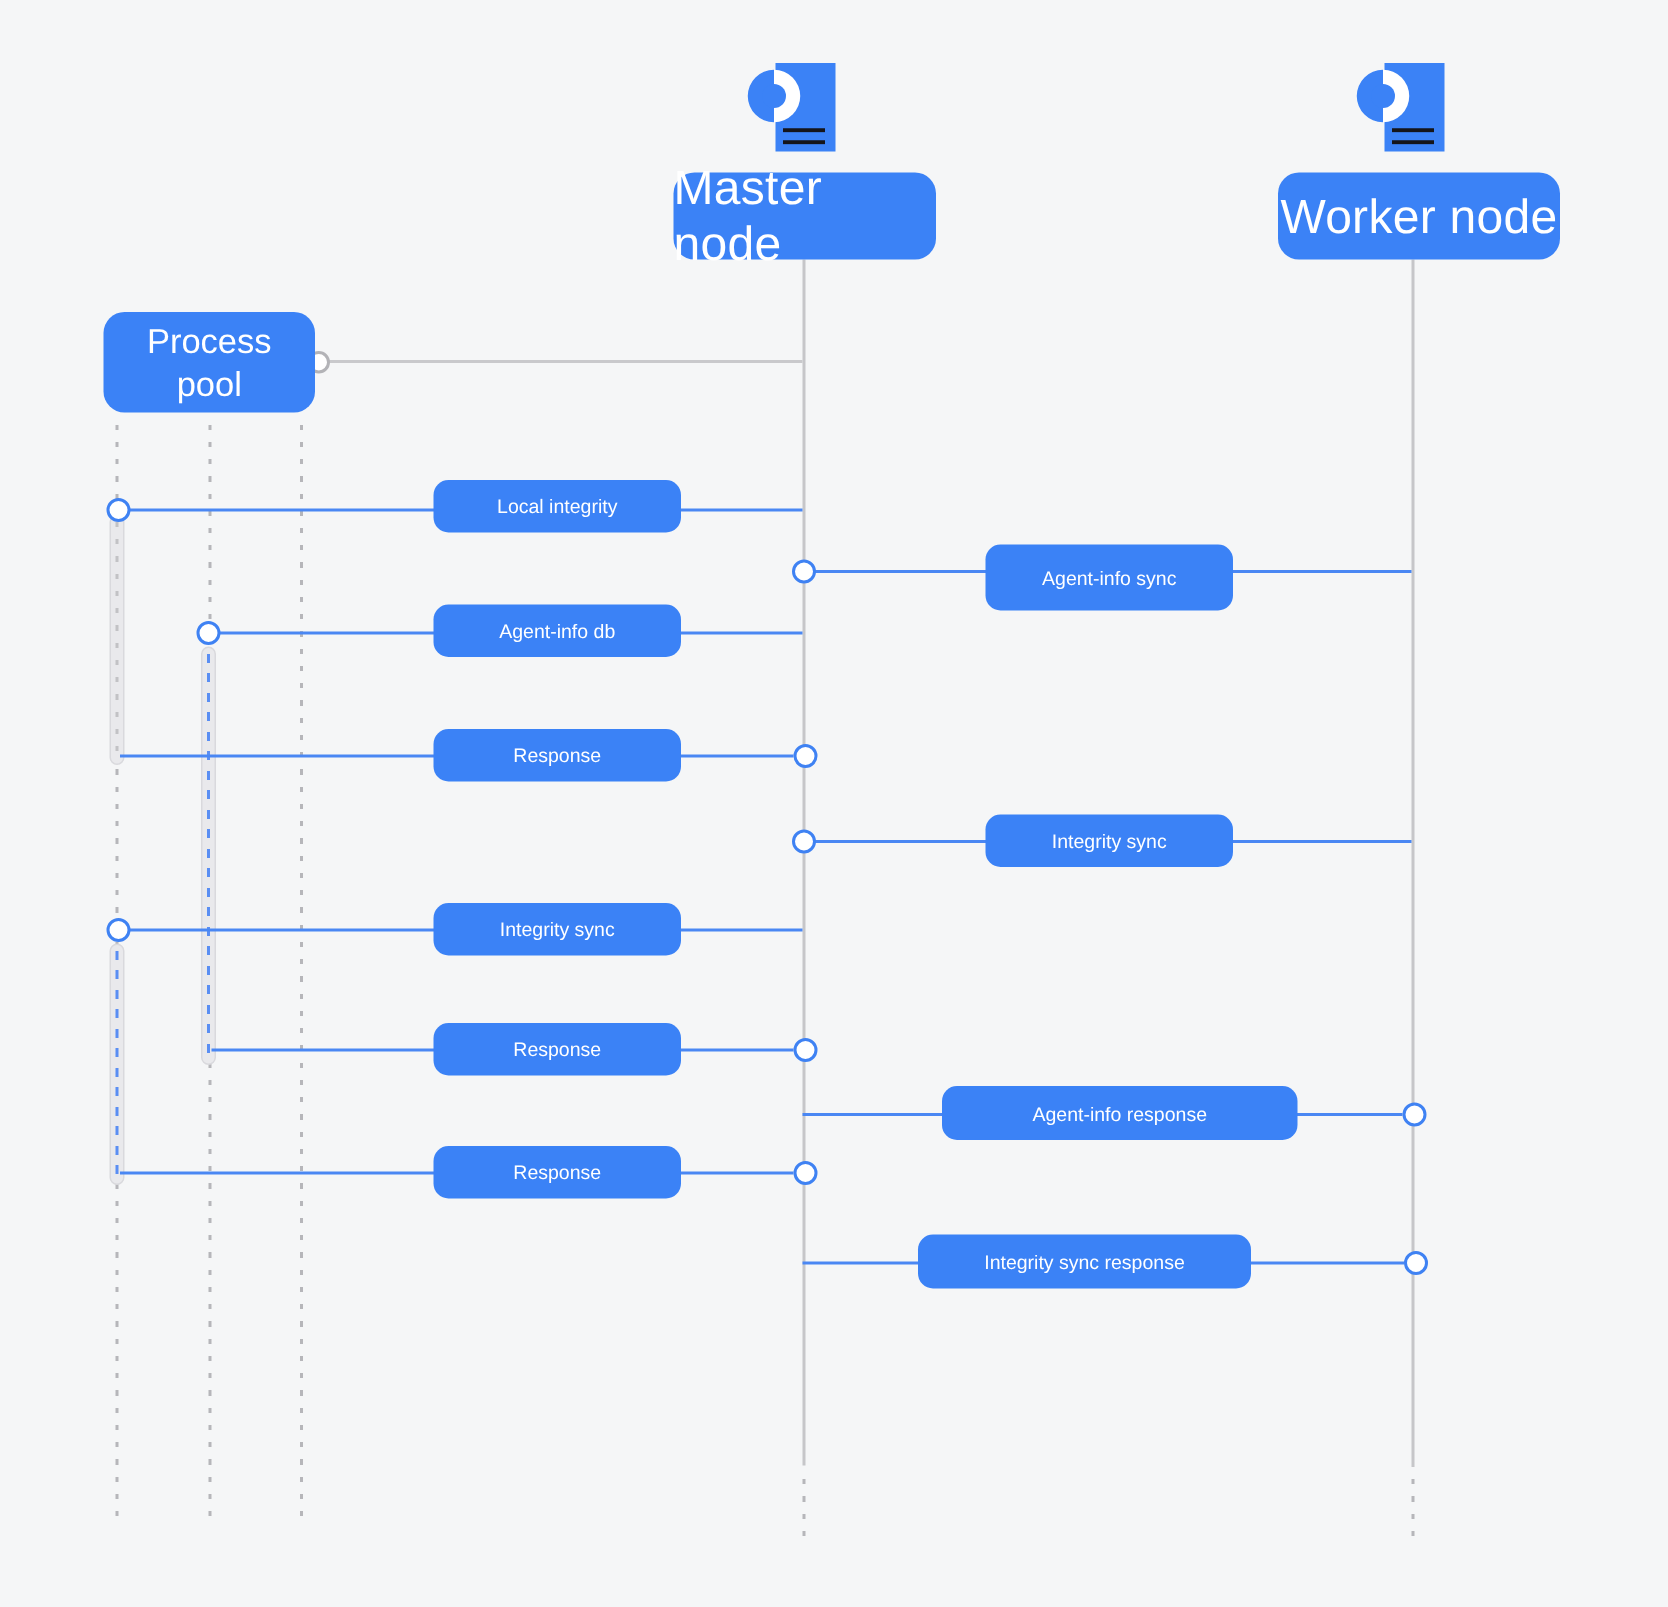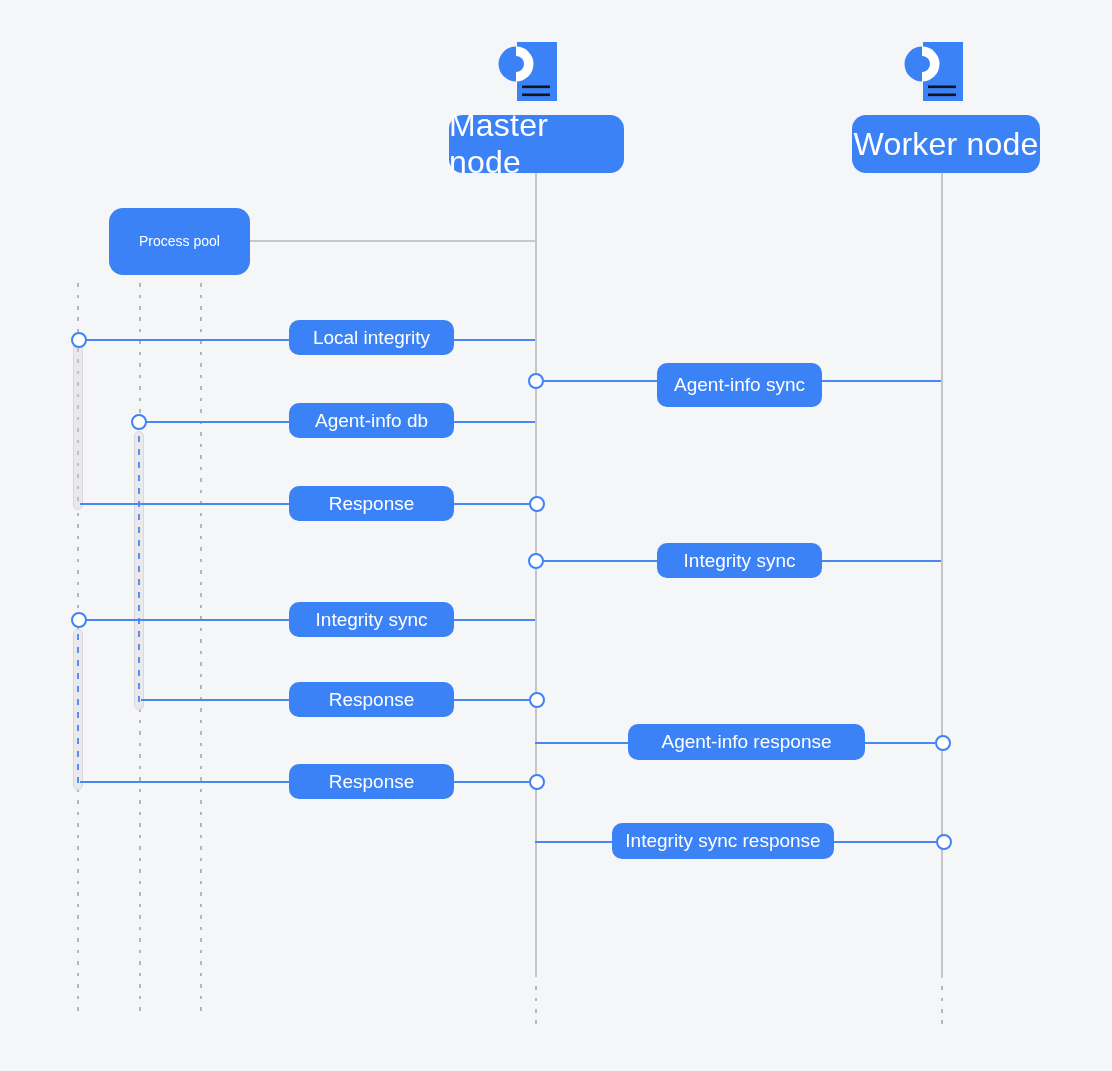--- a/index.html
+++ b/index.html
@@ -28,24 +28,23 @@
     z-index:5;
   }
   .pool-box{
     position:absolute;
     background:#3b82f6;
     color:#fff;
     border-radius:14px;
     display:flex;
     align-items:center;
     justify-content:center;
-    font-size:14px;
+    font-size:23px;
     line-height:1.25;
     z-index:5;
-    margin-left:40px;
   }
   .pool-text{width:100px;text-align:center;}
   
   .lifeline-solid{
     position:absolute;
     width:2px;
     background:#c6c6c9;
     z-index:1;
   }
   .lifeline-dashed{
@@ -108,21 +107,21 @@
     z-index:4;
   }
   .msg-label{
     position:absolute;
     background:#3b82f6;
     color:#fff;
     border-radius:10px;
     display:flex;
     align-items:center;
     justify-content:center;
-    font-size:19px;
+    font-size:13px;
     white-space:nowrap;
     z-index:4;
   }
   .actor-icon{position:absolute;z-index:5;}
 </style>
 </head>
 <body>
 
 <div class="canvas">
 

